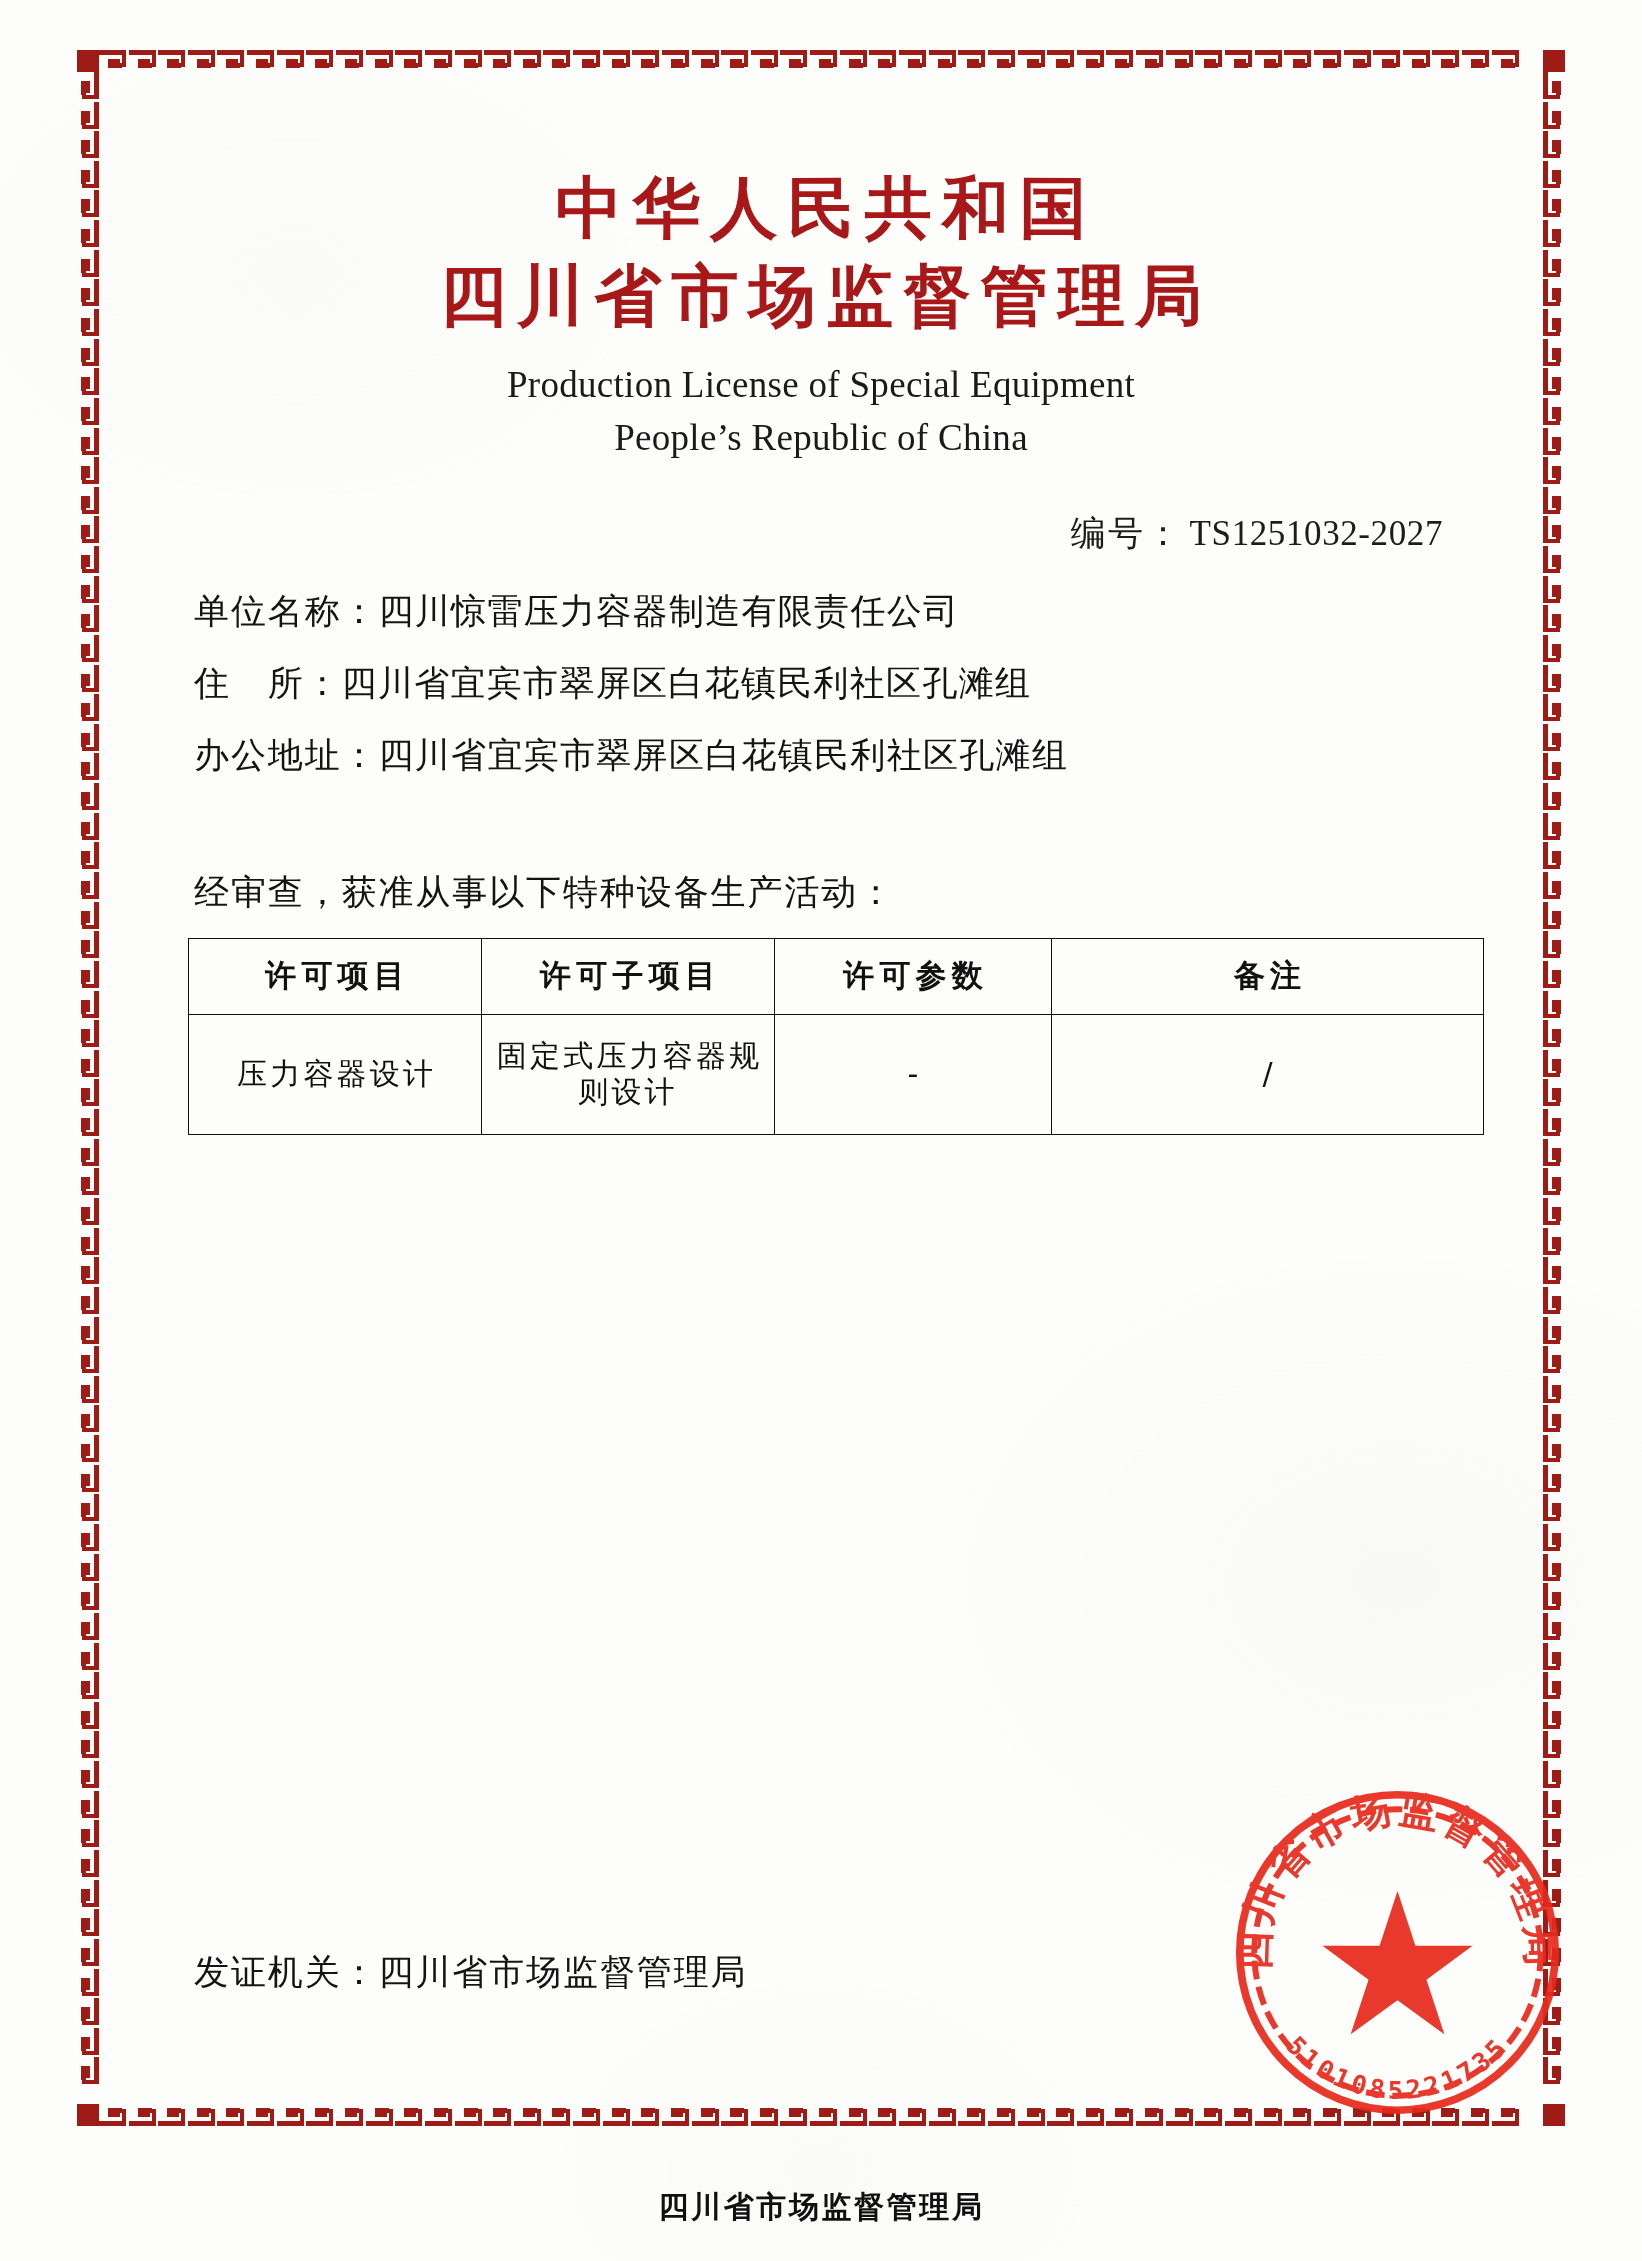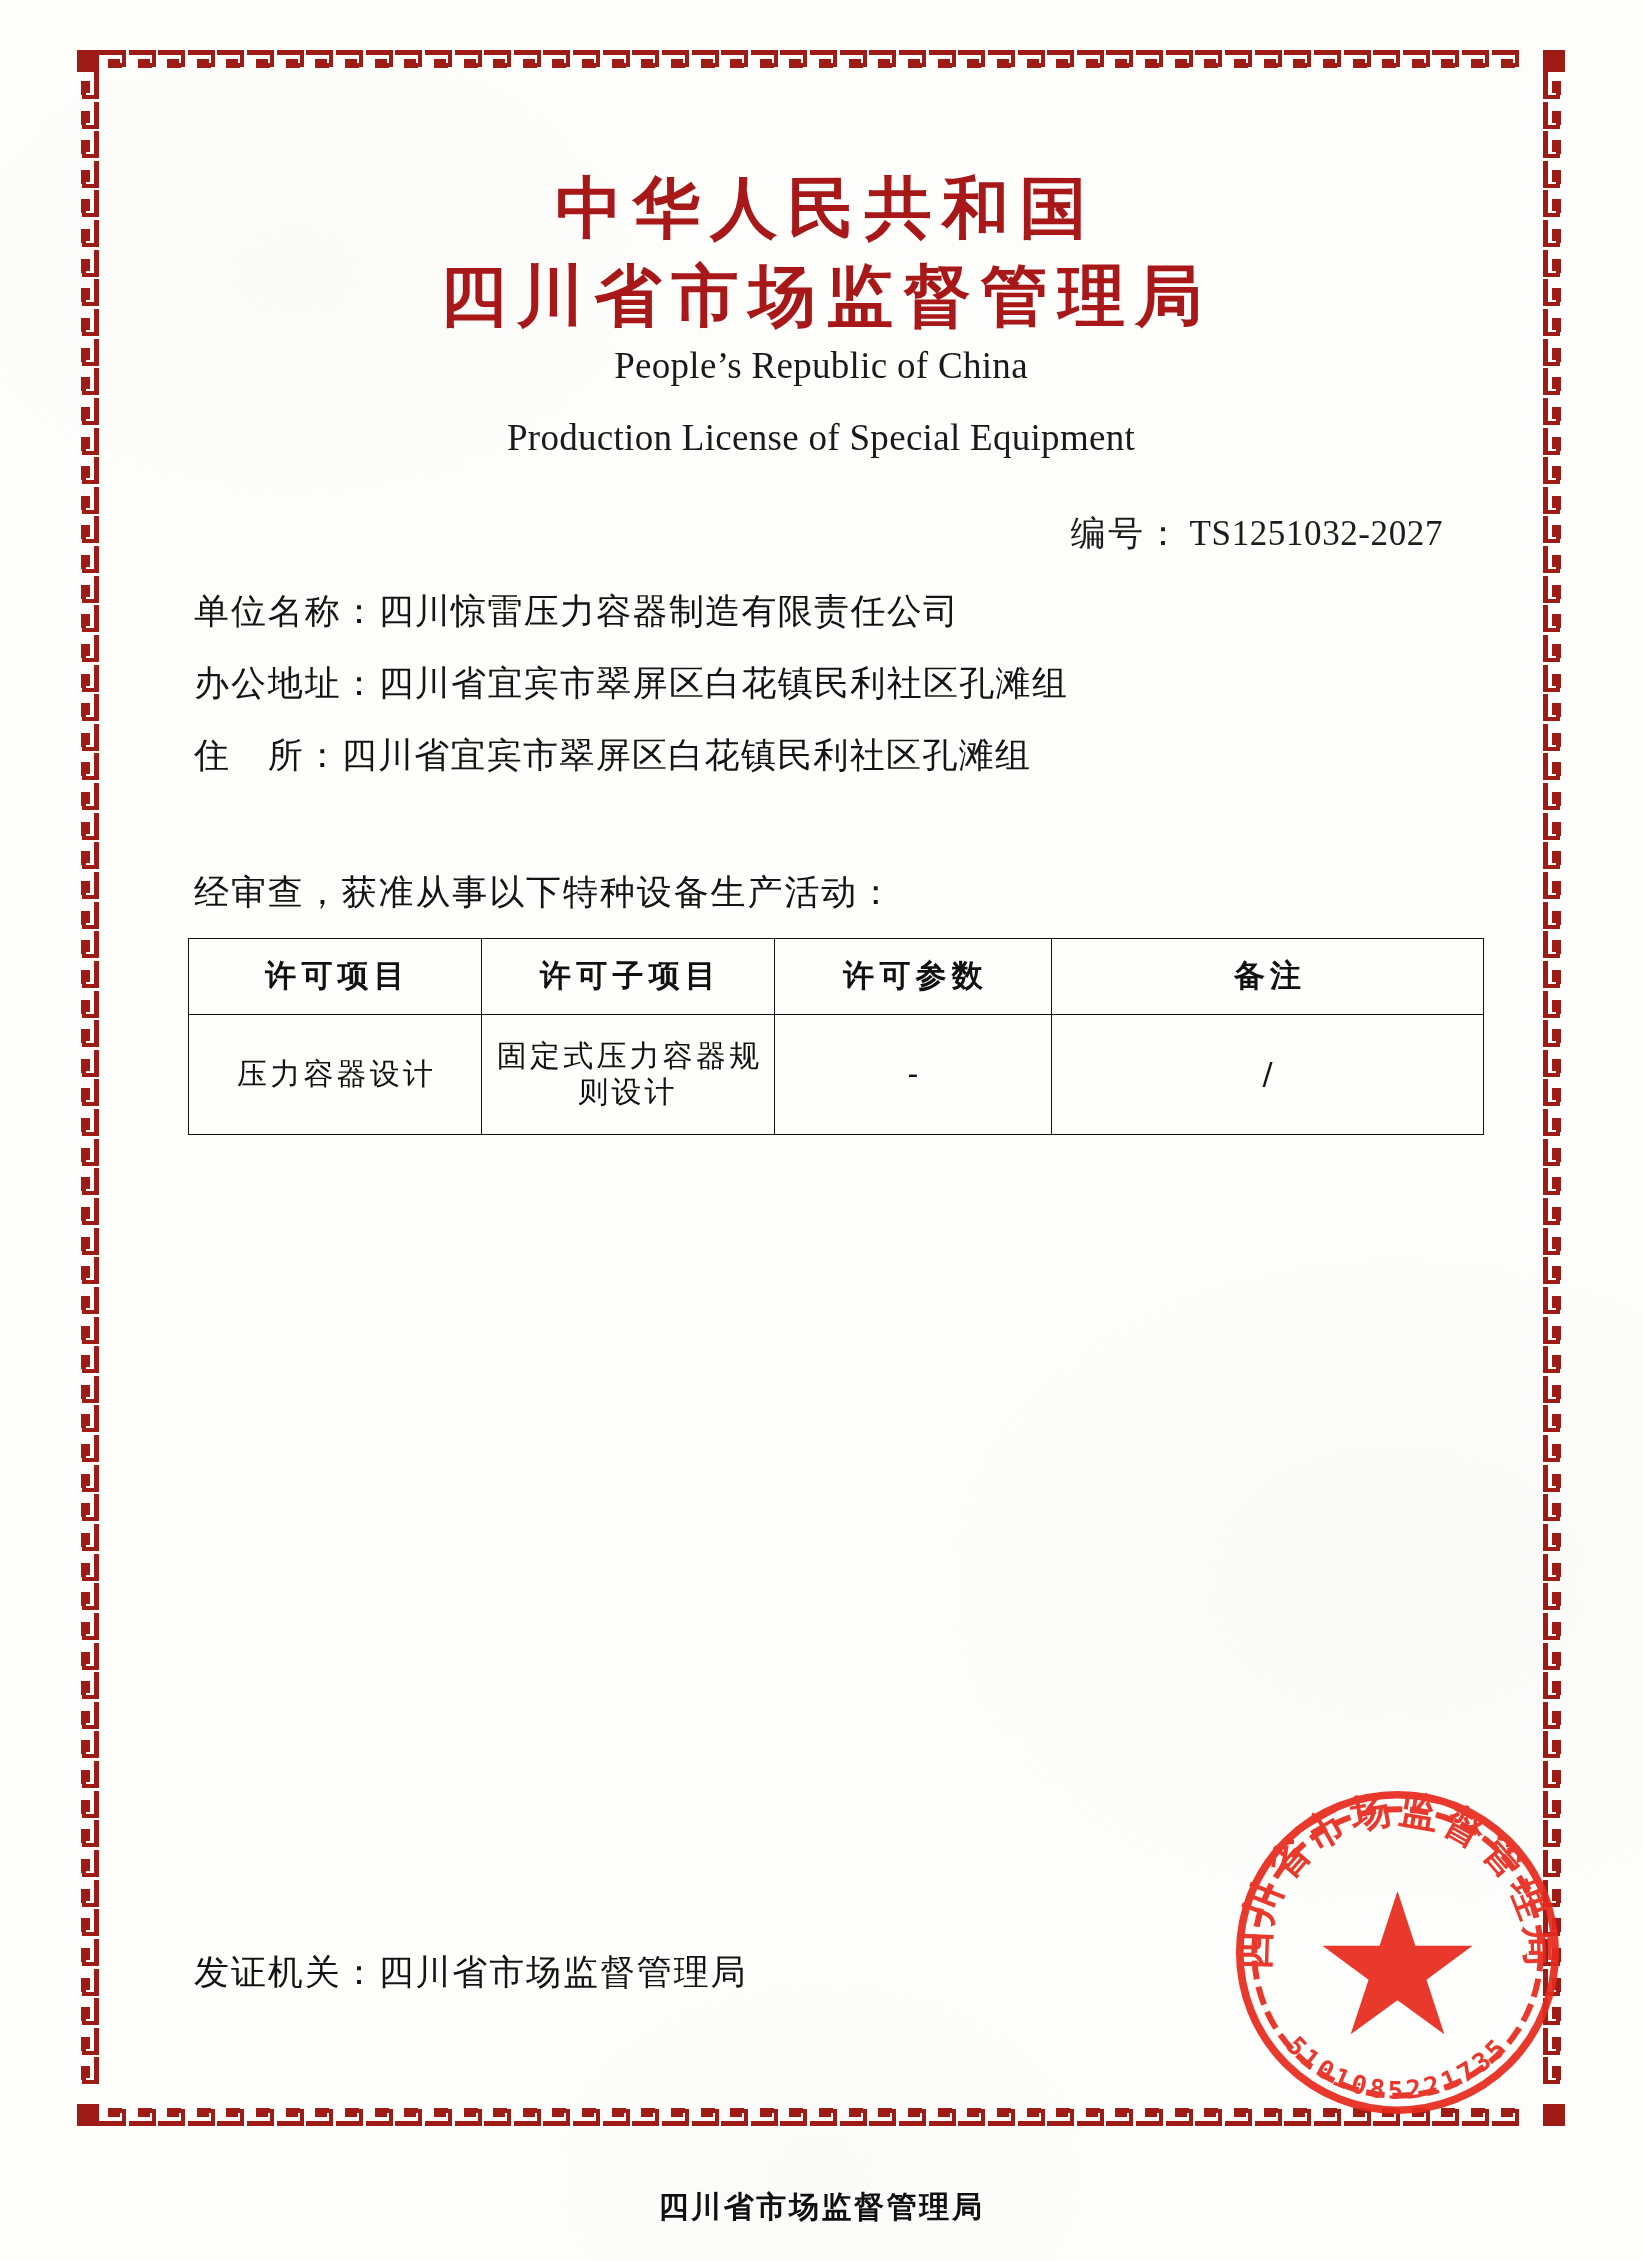--- a/index.html
+++ b/index.html
@@ -1889,36 +1889,36 @@
     <div class="corner-block c-tr"></div>
     <div class="corner-block c-bl"></div>
     <div class="corner-block c-br"></div>
   </div>
 
   <div class="content">
 
     <div class="title-cn line1">中华人民共和国</div>
     <div class="title-cn line2">四川省市场监督管理局</div>
 
+    <div class="title-en en1">Production License of Special Equipment</div>
     <div class="title-en en2">People’s Republic of China</div>
-    <div class="title-en en1">Production License of Special Equipment</div>
 
     <div class="cert-no">
       <span class="no-label">编号：</span><span class="no-value">TS1251032-2027</span>
     </div>
 
     <div class="info-block">
       <div class="info-line">
         <span class="lbl">单位名称：</span><span class="val">四川惊雷压力容器制造有限责任公司</span>
       </div>
       <div class="info-line">
-        <span class="lbl">办公地址：</span><span class="val">四川省宜宾市翠屏区白花镇民利社区孔滩组</span>
+        <span class="lbl">住　所：</span><span class="val">四川省宜宾市翠屏区白花镇民利社区孔滩组</span>
       </div>
       <div class="info-line">
-        <span class="lbl">住　所：</span><span class="val">四川省宜宾市翠屏区白花镇民利社区孔滩组</span>
+        <span class="lbl">办公地址：</span><span class="val">四川省宜宾市翠屏区白花镇民利社区孔滩组</span>
       </div>
     </div>
 
     <div class="approval">经审查，获准从事以下特种设备生产活动：</div>
 
     <table class="lic-table">
       <colgroup>
         <col class="col-1">
           <col class="col-2">
           <col class="col-3">

